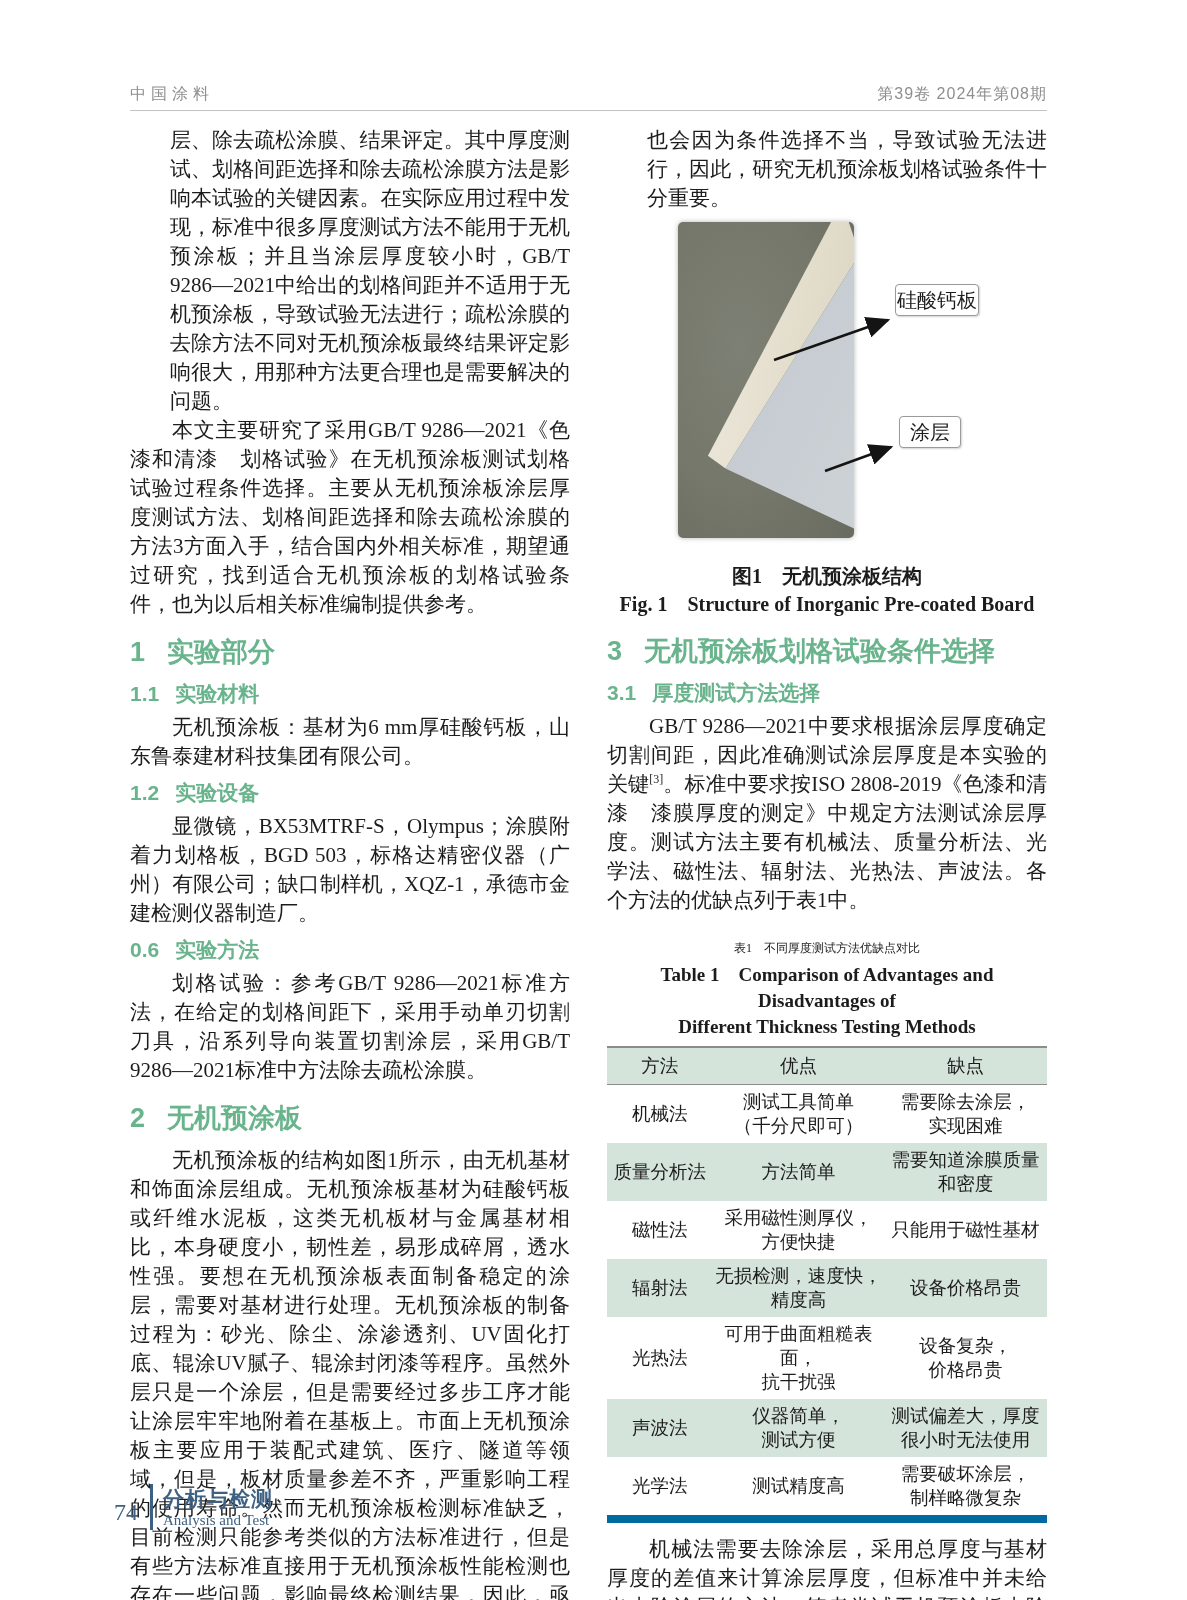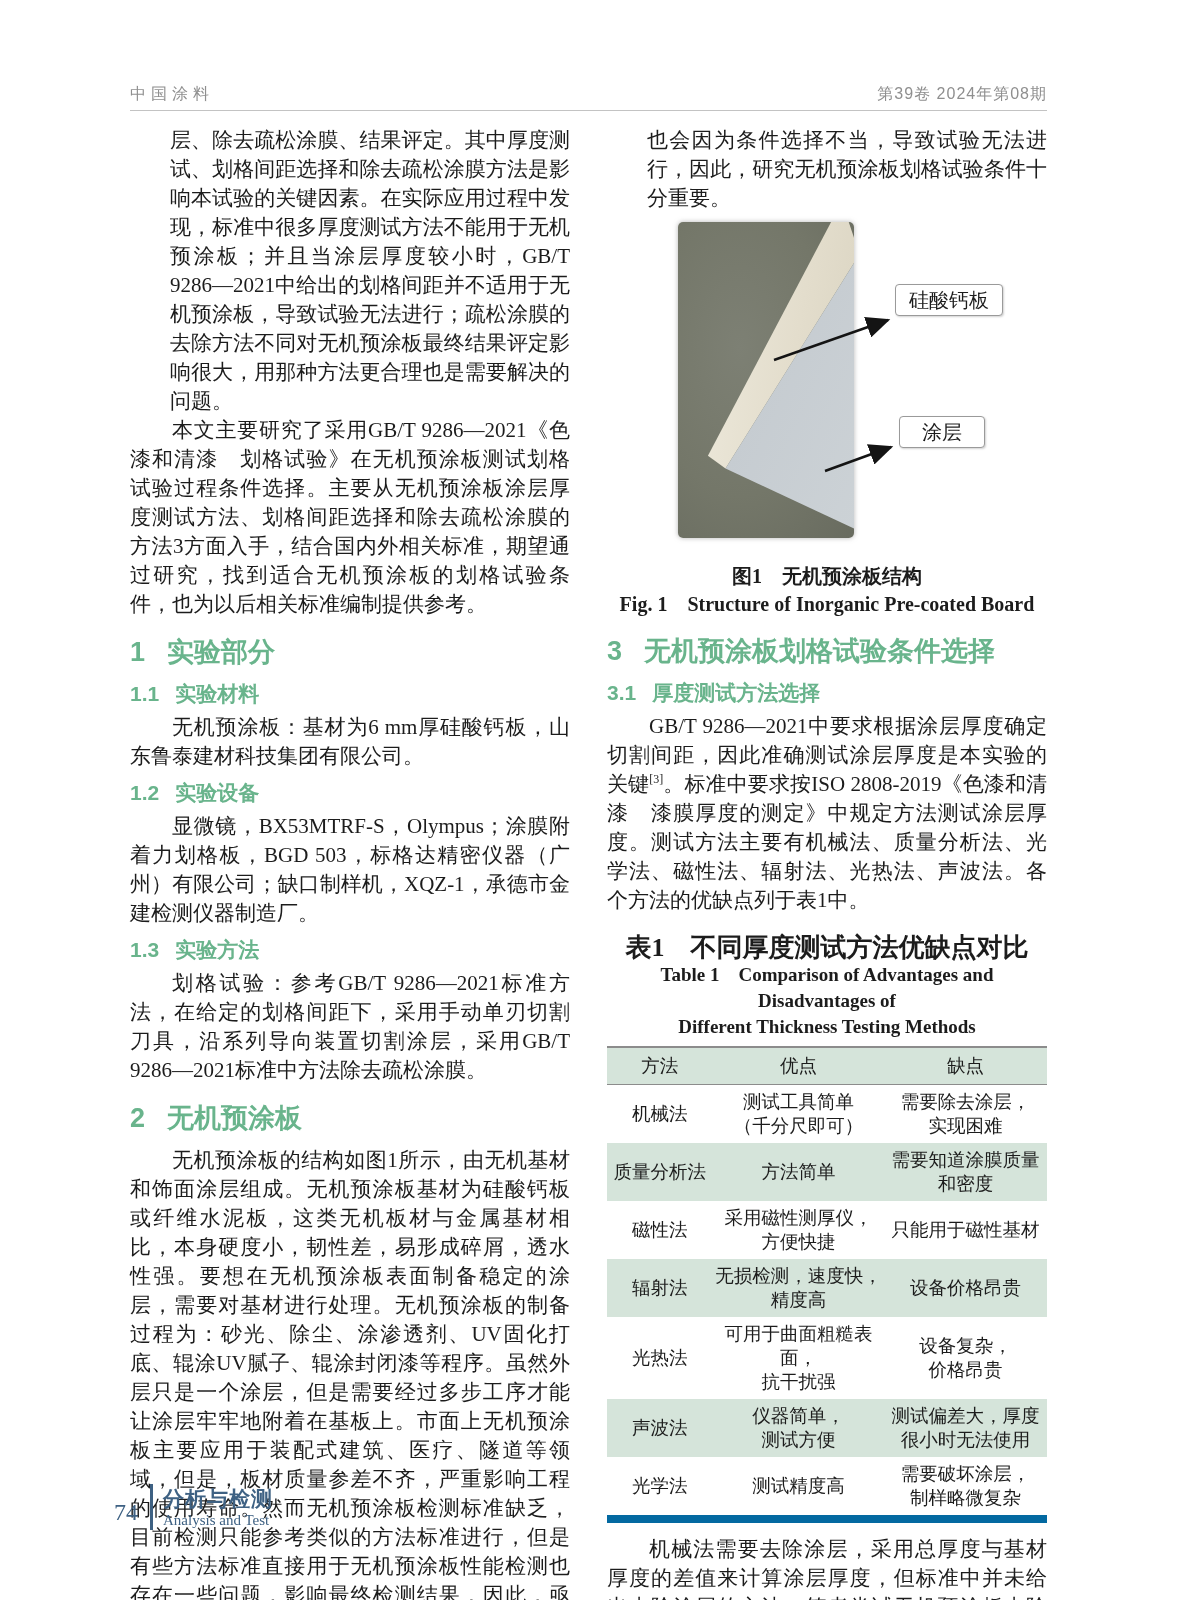--- a/index.html
+++ b/index.html
@@ -70,31 +70,31 @@
   .board-surface{
     position:absolute;inset:0;
     background:linear-gradient(115deg,#d6dadc 0%,#c6ccd1 50%,#ccd2d6 100%);
     clip-path:polygon(100% 13%, 100% 97%, 27% 78%);
   }
   .fig-arrows{position:absolute;left:0;top:0;}
   .fig-label{
     position:absolute;
     background:#ffffff;border:1px solid #9a9a9a;border-radius:4px;
     box-shadow:1px 1px 2px rgba(0,0,0,.18);
-    font-size:20px;line-height:28px;padding:1px 13px;
+    font-size:20px;line-height:28px;padding:1px 1px;
     color:#1c1c1c;white-space:nowrap;text-align:center;
   }
   .fl1{left:288px;top:62px;}
   .fl2{left:292px;top:194px;min-width:58px;}
   .figcaption{margin-top:24px;text-align:center;}
   .cap-zh{font-size:20px;font-weight:bold;line-height:28px;}
   .cap-en{font-size:20px;font-weight:bold;line-height:28px;font-family:Liberation Serif, serif;}
   
   .tbl-title{margin:12px 0 6px 0;text-align:center;}
-  .tbl-title-zh{font-size:26px;font-weight:bold;line-height:28px;margin-top:19px;}
+  .tbl-title-zh{font-size:12px;font-weight:normal;line-height:28px;margin-top:19px;}
   .tbl-title-en{font-size:19px;font-weight:bold;line-height:26px;font-family:"Liberation Serif",serif;}
   table.tbl{
     width:100%;border-collapse:collapse;
     border-top:2px solid #8c8c8c;border-bottom:8px solid #0369a1;
     font-size:18.5px;line-height:24px;
   }
   table.tbl th{
     background:#d5e4da;font-weight:normal;
     border-bottom:1.5px solid #8c8c8c;
     padding:6px 2px;text-align:center;
@@ -144,21 +144,21 @@
         <span class="hnum">1.1</span><span>实验材料</span>
       </div>
       <p>无机预涂板：基材为6 mm厚硅酸钙板，山东鲁泰建材科技集团有限公司。</p>
 
       <div class="h2green">
         <span class="hnum">1.2</span><span>实验设备</span>
       </div>
       <p>显微镜，BX53MTRF-S，Olympus；涂膜附着力划格板，BGD 503，标格达精密仪器（广州）有限公司；缺口制样机，XQZ-1，承德市金建检测仪器制造厂。</p>
 
       <div class="h2green">
-        <span class="hnum">1.3</span><span>实验方法</span>
+        <span class="hnum">0.6</span><span>实验方法</span>
       </div>
       <p>划格试验：参考GB/T 9286—2021标准方法，在给定的划格间距下，采用手动单刃切割刀具，沿系列导向装置切割涂层，采用GB/T 9286—2021标准中方法除去疏松涂膜。</p>
 
       <div class="h1green">
         <span class="hnum">2</span><span>无机预涂板</span>
       </div>
       <p>无机预涂板的结构如图1所示，由无机基材和饰面涂层组成。无机预涂板基材为硅酸钙板或纤维水泥板，这类无机板材与金属基材相比，本身硬度小，韧性差，易形成碎屑，透水性强。要想在无机预涂板表面制备稳定的涂层，需要对基材进行处理。无机预涂板的制备过程为：砂光、除尘、涂渗透剂、UV固化打底、辊涂UV腻子、辊涂封闭漆等程序。虽然外层只是一个涂层，但是需要经过多步工序才能让涂层牢牢地附着在基板上。市面上无机预涂板主要应用于装配式建筑、医疗、隧道等领域，但是，板材质量参差不齐，严重影响工程的使用寿命。然而无机预涂板检测标准缺乏，目前检测只能参考类似的方法标准进行，但是有些方法标准直接用于无机预涂板性能检测也存在一些问题，影响最终检测结果，因此，亟需探索适合无机预涂板的检测方法。涂层划格试验是无机预涂板的关键性能，可以参考GB/T 9286—2021进行，但是试验过程中</p>
     </div>
 
     <div class="col">

